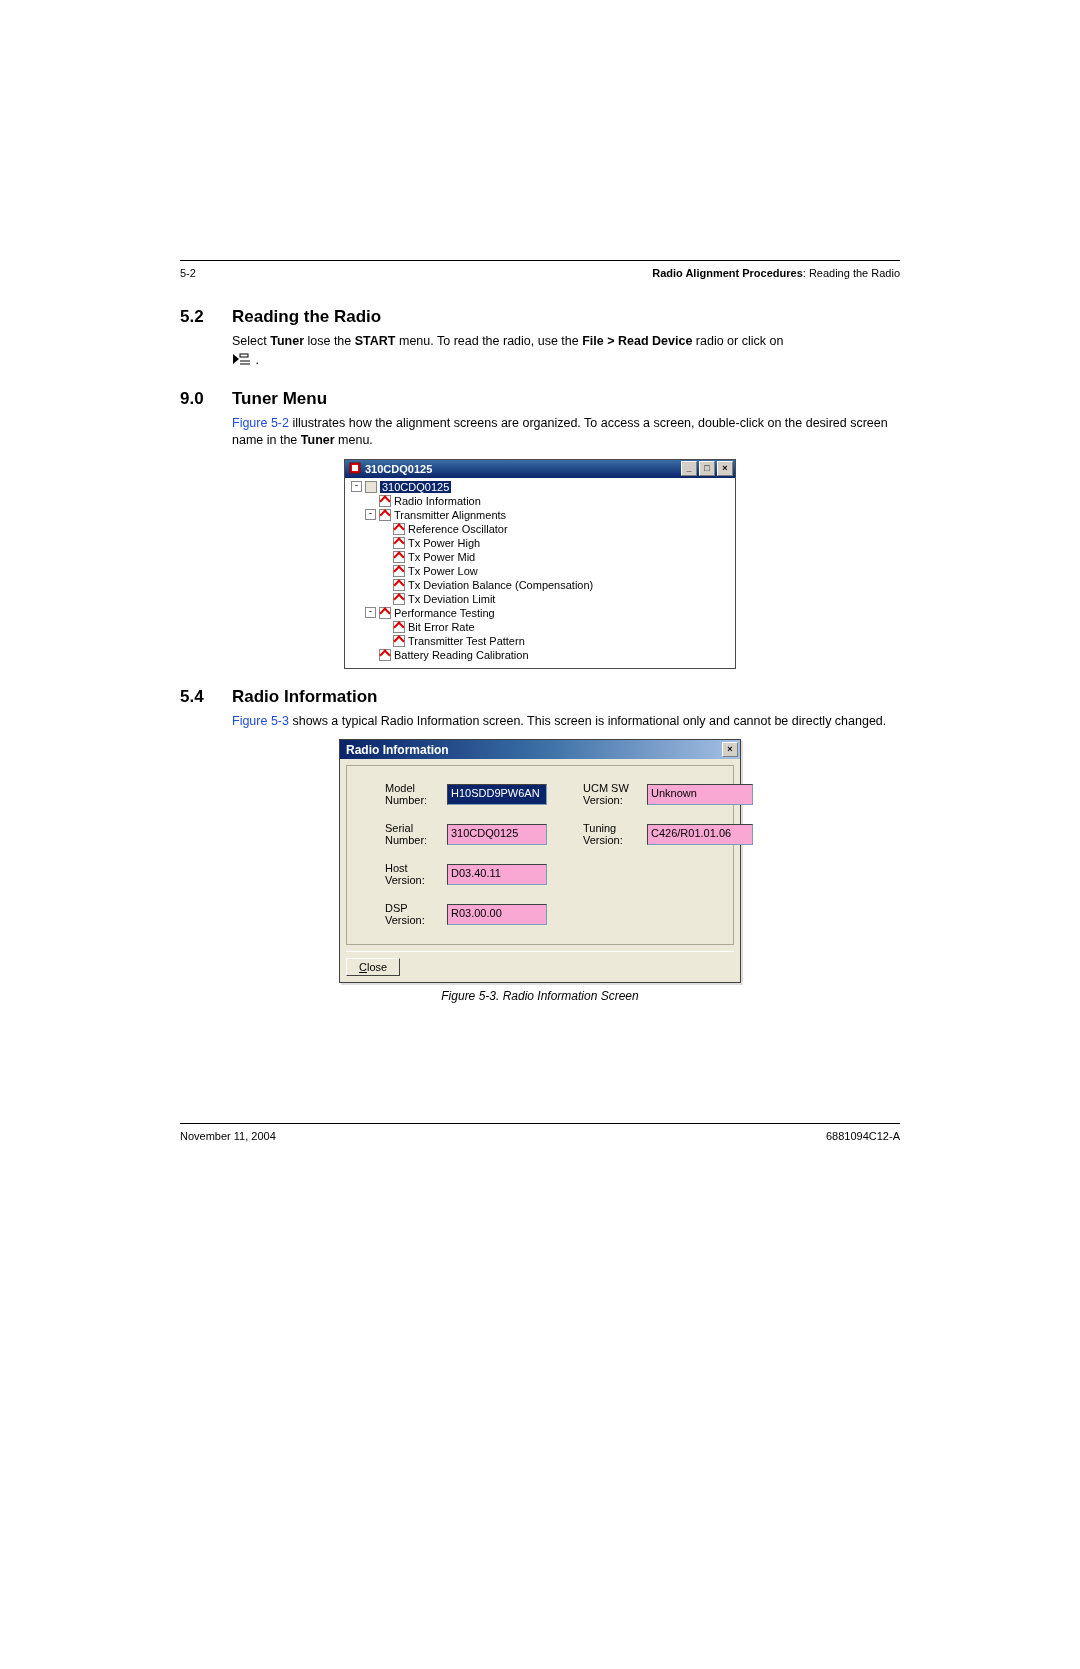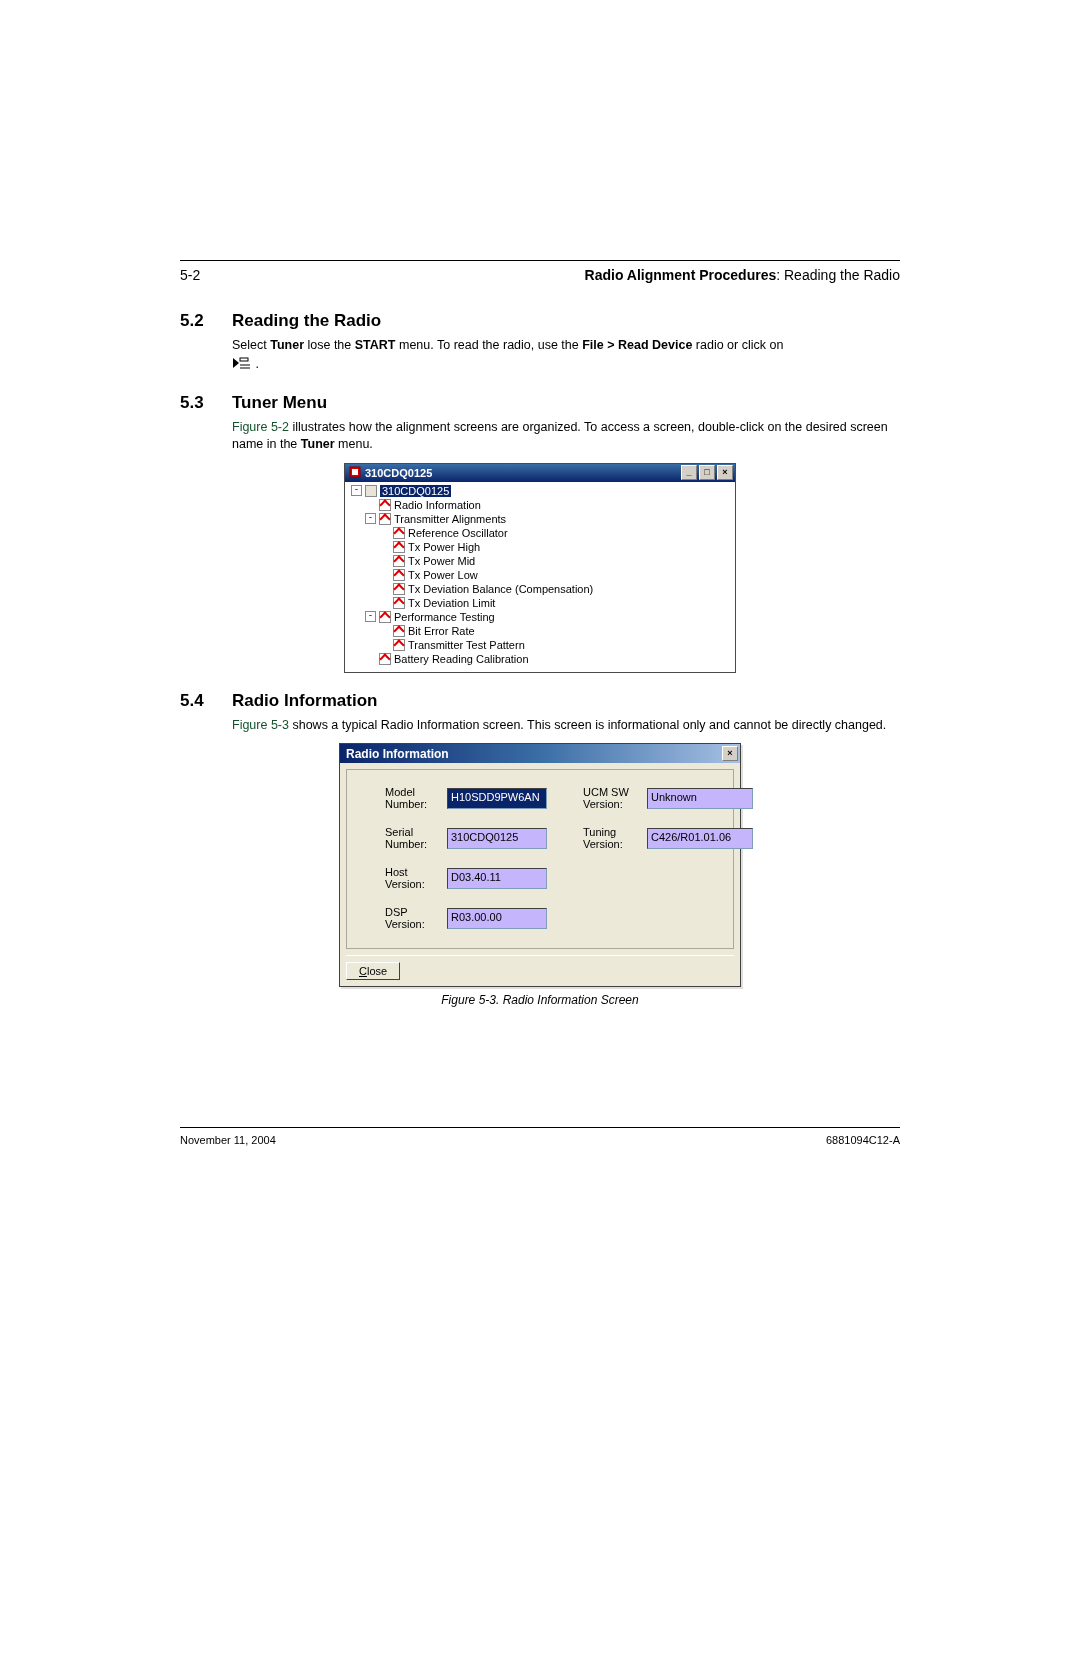--- a/index.html
+++ b/index.html
@@ -15,21 +15,21 @@
     padding: 0 20px 40px 20px;
     position: relative;
   }
   .top-rule {
     border-top: 1px solid #000;
     margin-bottom: 6px;
   }
   .running-head {
     display: flex;
     justify-content: space-between;
-    font-size: 14px;
+    font-size: 11px;
     margin-bottom: 28px;
   }
   .running-head .right b {
     font-weight: bold;
   }
   .section-row {
     display: flex;
     align-items: baseline;
     margin-top: 18px;
     margin-bottom: 6px;
@@ -42,21 +42,21 @@
   .sec-title {
     font-size: 17px;
     font-weight: bold;
   }
   .body-block {
     margin-left: 52px;
     line-height: 1.35;
     font-size: 12.5px;
   }
   .body-block b { font-weight: bold; }
-  .fig-ref { color: #14532d; }
+  .fig-ref { color: #1d4ed8; }
   .read-icon {
     display: inline-block;
     vertical-align: middle;
     margin-top: 2px;
   }
   
   .tuner-window {
     width: 390px;
     margin: 10px auto 6px auto;
     border: 1px solid #4a4a4a;
@@ -183,21 +183,21 @@
     font-size: 11px;
     color: #000;
     text-align: left;
     padding-left: 28px;
   }
   .ri-field {
     height: 17px;
     border: 1px solid #7f9db9;
     border-top-color: #404040;
     border-left-color: #404040;
-    background: #c4b5fd;
+    background: #f9a8d4;
     padding: 1px 3px;
     font-size: 11px;
     line-height: 15px;
     overflow: hidden;
   }
   .ri-field.hl {
     background: #0a246a;
     color: #fff;
   }
   .ri-close-bar {
@@ -251,21 +251,21 @@
       <svg width="20" height="14" viewBox="0 0 20 14">
         <polygon points="1,2 1,12 7,7" fill="#000"></polygon>
         <rect x="8" y="2" width="8" height="3" fill="none" stroke="#000"></rect>
         <line x1="8" y1="9" x2="18" y2="9" stroke="#000"></line>
         <line x1="8" y1="12" x2="18" y2="12" stroke="#000"></line>
       </svg>
     </span><span> .</span>
   </div>
 
   <div class="section-row">
-    <div class="sec-num">5.3</div>
+    <div class="sec-num">9.0</div>
     <div class="sec-title">Tuner Menu</div>
   </div>
   <div class="body-block">
     <span class="fig-ref">Figure 5-2</span><span> illustrates how the alignment screens are organized. To access a screen, double-click on the desired screen name in the </span><b>Tuner</b><span> menu.</span>
   </div>
 
   <div class="tuner-window">
     <div class="tuner-titlebar">
       <span class="ti">
         <svg width="12" height="12">

